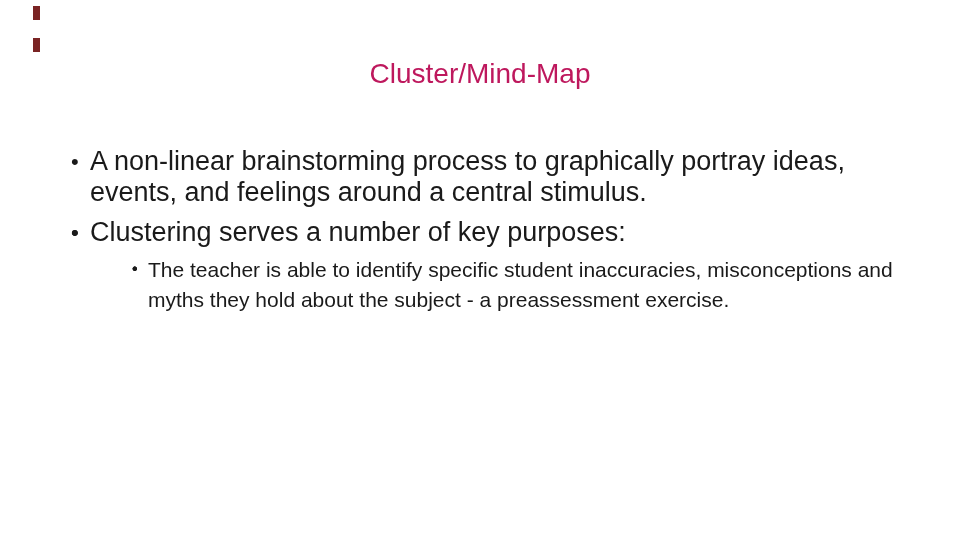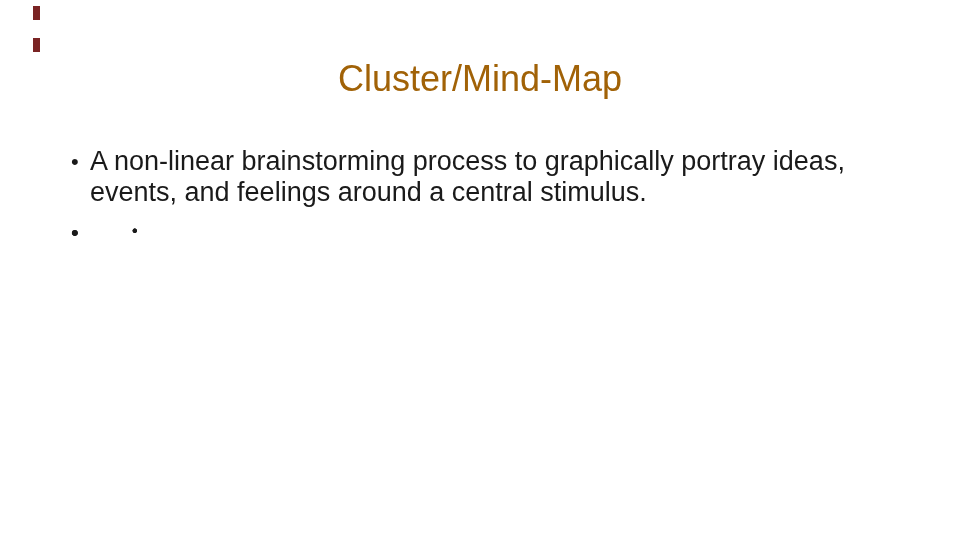--- a/index.html
+++ b/index.html
@@ -25,24 +25,24 @@
   }
   .mark-1 { top: 6px; }
   .mark-2 { top: 38px; }
   .title {
     position: absolute;
     top: 58px;
     left: 0;
     width: 100%;
     margin: 0;
     text-align: center;
-    font-size: 36px;
+    font-size: 28px;
     font-weight: 400;
     letter-spacing: 0px;
-    color: #a16207;
+    color: #be185d;
   }
   .content {
     position: absolute;
     top: 146px;
     left: 71px;
     right: 52px;
   }
   ul.l1, ul.l2 {
     list-style: none;
     margin: 0;
@@ -98,33 +98,33 @@
 
       <li>
         <span class="dot">•</span><span>A non-linear brainstorming process to graphically portray ideas, events, and feelings around a central stimulus.</span>
       </li>
 
       <li>
         <span class="dot">•</span>
       </li>
 
       <li>
-        <span class="dot">•</span>
+        <span class="dot">•</span><span>Clustering serves a number of key purposes:</span>
         <ul class="l2">
 
           <li>
             <span class="dot">•</span>
           </li>
 
           <li>
             <span class="dot">•</span>
           </li>
 
           <li>
-            <span class="dot">•</span>
+            <span class="dot">•</span><span>The teacher is able to identify specific student inaccuracies, misconceptions and myths they hold about the subject - a preassessment exercise.</span>
           </li>
 
         </ul>
       </li>
 
     </ul>
   </div>
 
 </div>
 

